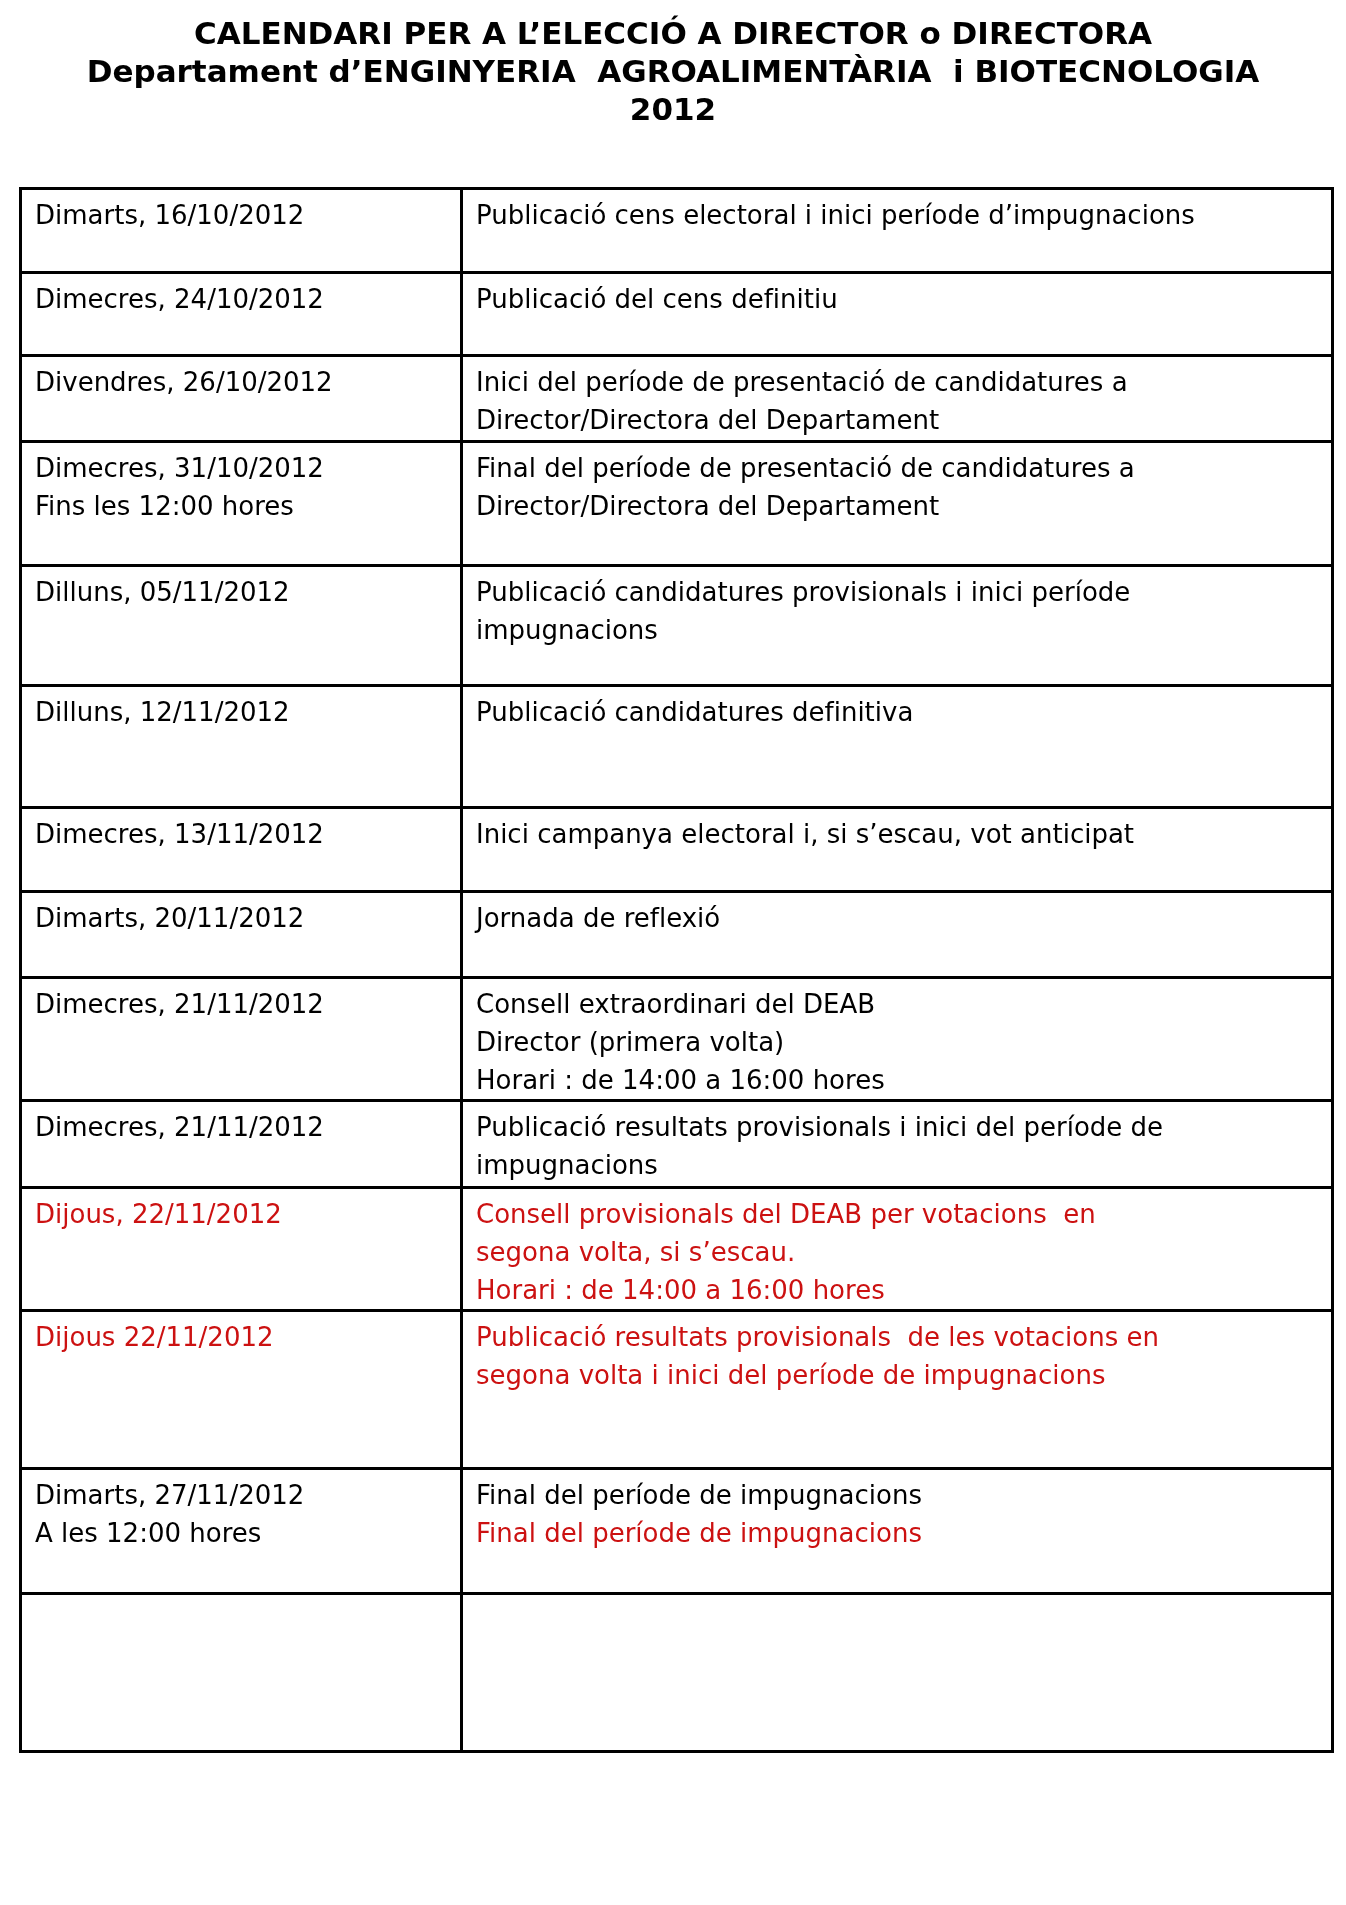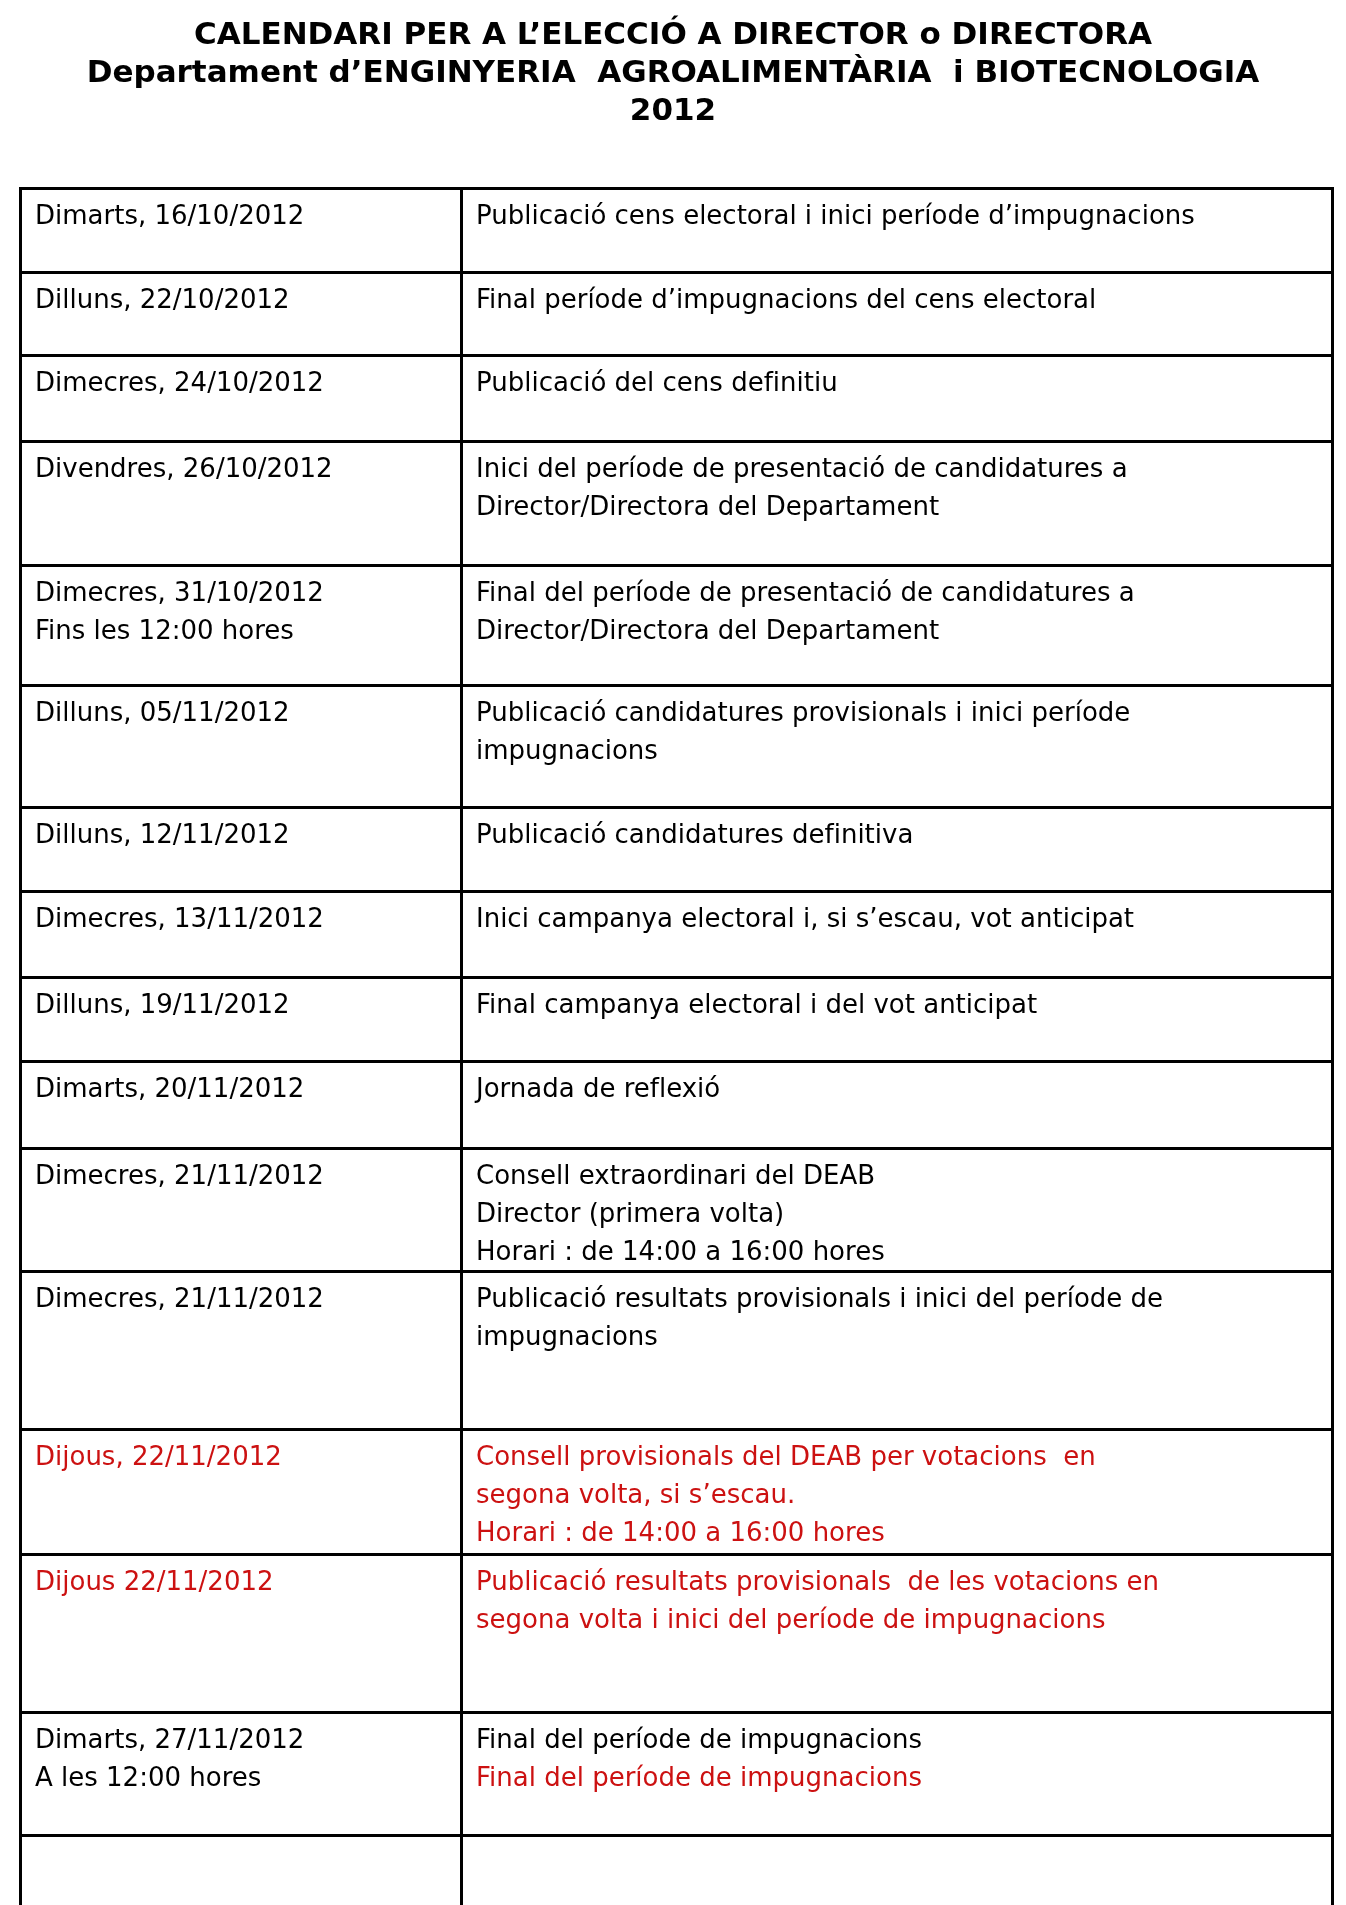--- a/index.html
+++ b/index.html
@@ -75,28 +75,20 @@
         <tr>
           <td class="date-cell">
             <div class="line black">Dimarts, 16/10/2012</div>
           </td>
           <td class="event-cell">
             <div class="line black">Publicació cens electoral i inici període d’impugnacions</div>
           </td>
         </tr>
         <tr>
           <td class="date-cell">
-            <div class="line black">Dilluns, 22/10/2012</div>
-          </td>
-          <td class="event-cell">
-            <div class="line black">Final període d’impugnacions del cens electoral</div>
-          </td>
-        </tr>
-        <tr>
-          <td class="date-cell">
             <div class="line black">Dimecres, 24/10/2012</div>
           </td>
           <td class="event-cell">
             <div class="line black">Publicació del cens definitiu</div>
           </td>
         </tr>
         <tr>
           <td class="date-cell">
             <div class="line black">Divendres, 26/10/2012</div>
           </td>
@@ -131,28 +123,20 @@
           <td class="event-cell">
             <div class="line black">Publicació candidatures definitiva</div>
           </td>
         </tr>
         <tr>
           <td class="date-cell">
             <div class="line black">Dimecres, 13/11/2012</div>
           </td>
           <td class="event-cell">
             <div class="line black">Inici campanya electoral i, si s’escau, vot anticipat</div>
-          </td>
-        </tr>
-        <tr>
-          <td class="date-cell">
-            <div class="line black">Dilluns, 19/11/2012</div>
-          </td>
-          <td class="event-cell">
-            <div class="line black">Final campanya electoral i del vot anticipat</div>
           </td>
         </tr>
         <tr>
           <td class="date-cell">
             <div class="line black">Dimarts, 20/11/2012</div>
           </td>
           <td class="event-cell">
             <div class="line black">Jornada de reflexió</div>
           </td>
         </tr>

